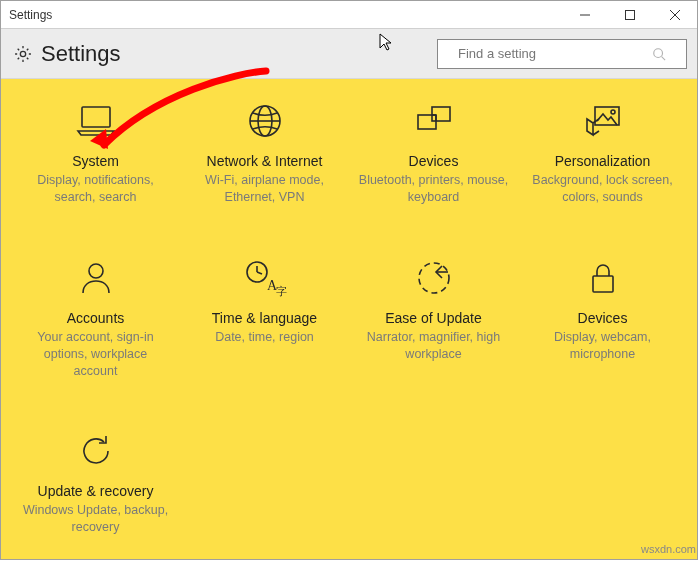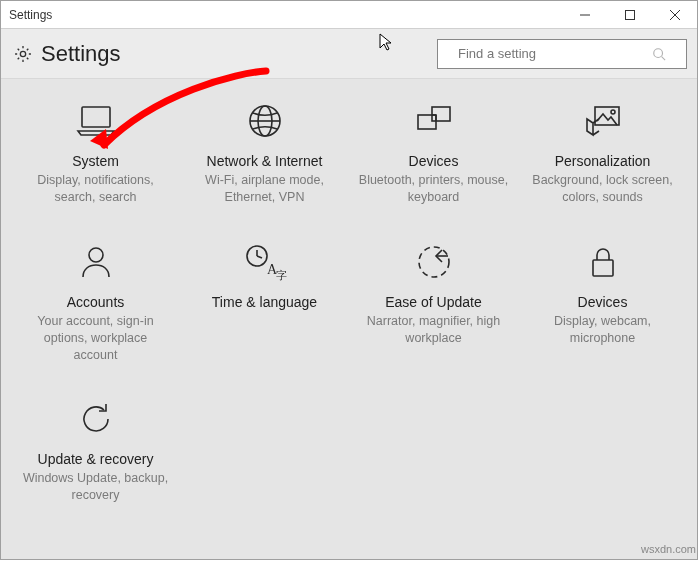--- a/index.html
+++ b/index.html
@@ -10,21 +10,21 @@
     color: #333;
     width: 700px;
     height: 573px;
     overflow: hidden;
     position: relative;
   }
   .window {
     width: 698px;
     height: 560px;
     border: 1px solid #9f9f9f;
-    background: #e5e5e5;
+    background: #fde047;
     position: relative;
   }
   
   .titlebar {
     height: 28px;
     display: flex;
     align-items: center;
     border-bottom: 1px solid #d0d0d0;
     background: #fff;
   }
@@ -80,21 +80,21 @@
     color: #555;
     background: transparent;
   }
   .search-wrap input::placeholder { color: #777; }
   .search-icon { width: 14px; height: 14px; opacity: 0.5; }
   
   .content {
     padding: 20px 10px 0 10px;
     display: grid;
     grid-template-columns: repeat(4, 1fr);
-    row-gap: 34px;
+    row-gap: 50px;
     position: relative;
   }
   .tile {
     display: flex;
     flex-direction: column;
     align-items: center;
     text-align: center;
     padding: 0 6px;
     cursor: default;
   }
@@ -250,20 +250,21 @@
       <div class="tile-icon">
         <svg width="44" height="40" viewBox="0 0 44 40">
             <circle cx="14" cy="14" r="10"></circle>
             <line x1="14" y1="14" x2="14" y2="8"></line>
             <line x1="14" y1="14" x2="19" y2="16"></line>
             <text x="24" y="32" font-size="14" fill="#2a2a2a" stroke="none" font-family="Segoe UI">A</text>
             <text x="33" y="37" font-size="11" fill="#2a2a2a" stroke="none" font-family="Segoe UI">字</text>
           </svg>
       </div>
       <div class="tile-title">Time &amp; language</div>
+      <div class="tile-desc">Date, time, region</div>
     </div>
 
     <div class="tile">
       <div class="tile-icon">
         <svg width="40" height="40" viewBox="0 0 40 40">
             <circle cx="20" cy="20" r="15" stroke-dasharray="6 4"></circle>
             <path d="M28 8l-6 6 6 6"></path>
             <line x1="22" y1="14" x2="34" y2="14"></line>
           </svg>
       </div>

